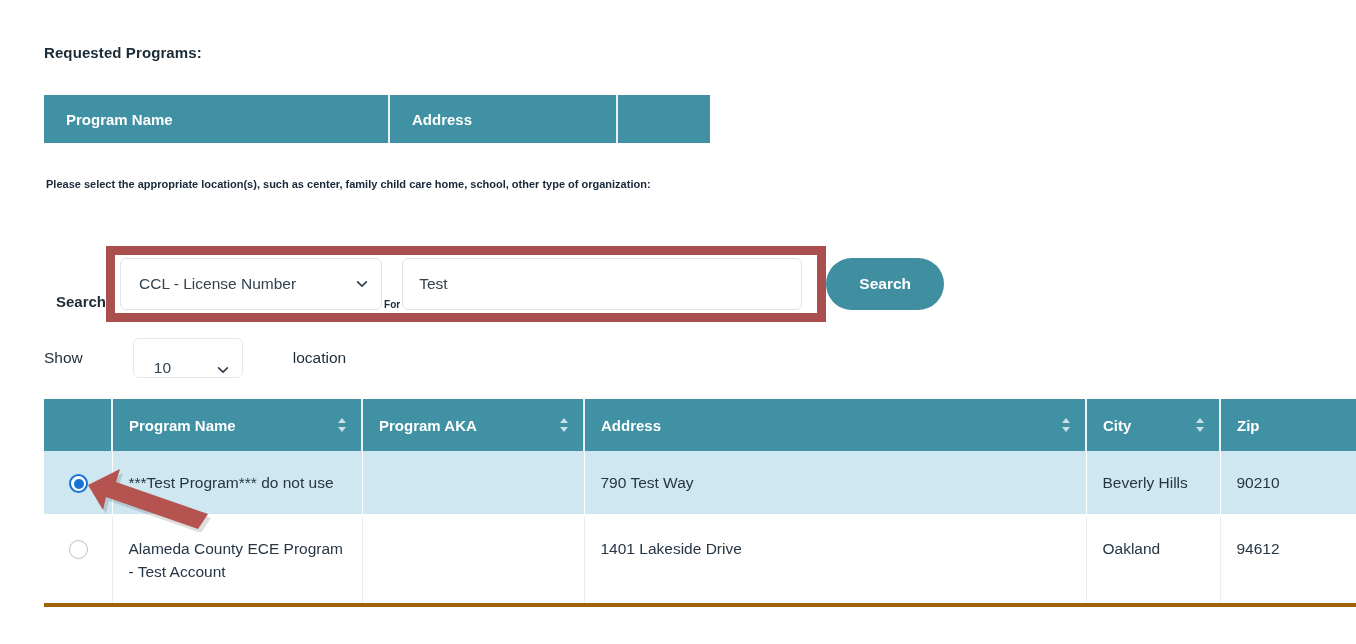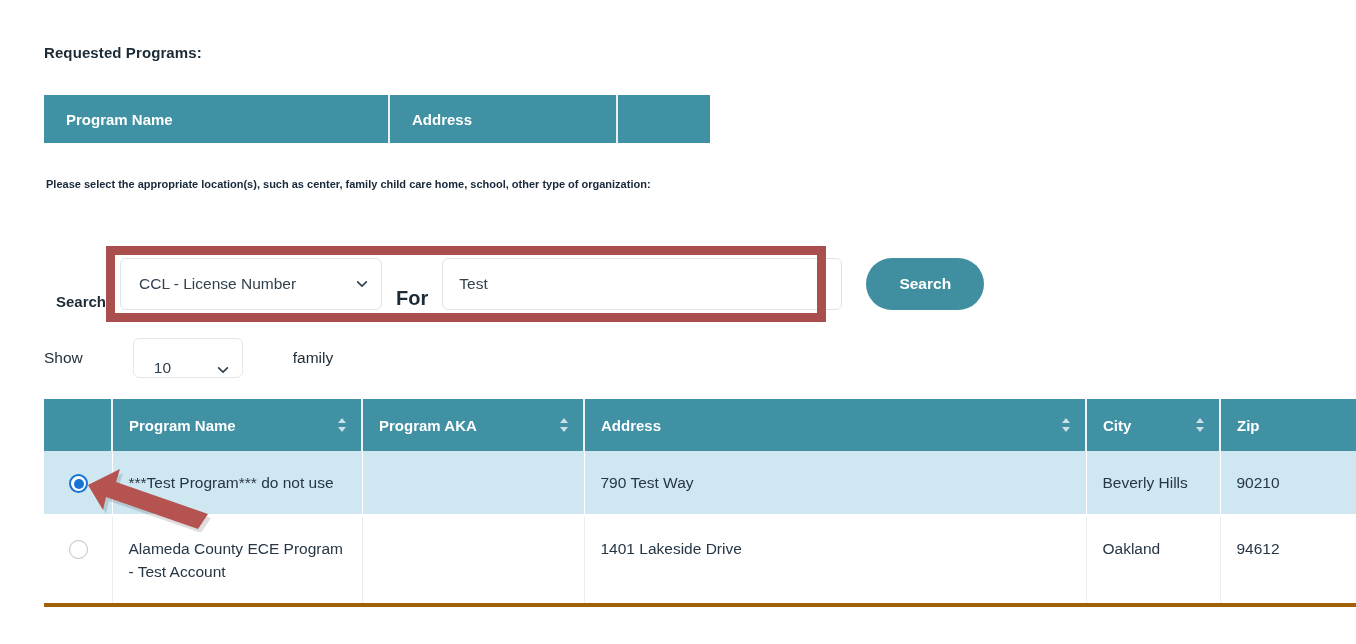--- a/index.html
+++ b/index.html
@@ -98,22 +98,22 @@
   }
   #search-type-select .sel-val { flex: 1; }
   .chev {
     width: 14px;
     height: 14px;
     flex: none;
     margin-left: 8px;
   }
   #for-word {
     font-weight: bold;
-    font-size: 20px;
-    margin: 0 14px;
+    font-size: 10px;
+    margin: 0 2px;
   }
   #search-term-input {
     width: 400px;
     padding-left: 16px;
   }
   #search-button {
     margin-left: 24px;
     width: 118px;
     height: 52px;
     border-radius: 26px;
@@ -317,21 +317,21 @@
 <div id="show-entries-row">
   <span id="show-word">Show</span>
 
   <div id="entries-select">
     <span>10</span>
     <svg class="chev" viewBox="0 0 16 16">
       <path d="M3 5.5 L8 10.5 L13 5.5" fill="none" stroke="#33424f" stroke-width="1.9" stroke-linecap="round" stroke-linejoin="round"></path>
     </svg>
   </div>
 
-  <span id="entries-word">family</span>
+  <span id="entries-word">location</span>
 </div>
 
 <table id="results-table">
   <colgroup>
     <col class="col-radio">
       <col class="col-name">
       <col class="col-aka">
     <col class="col-addr">
       <col class="col-city">
       <col class="col-zip">

